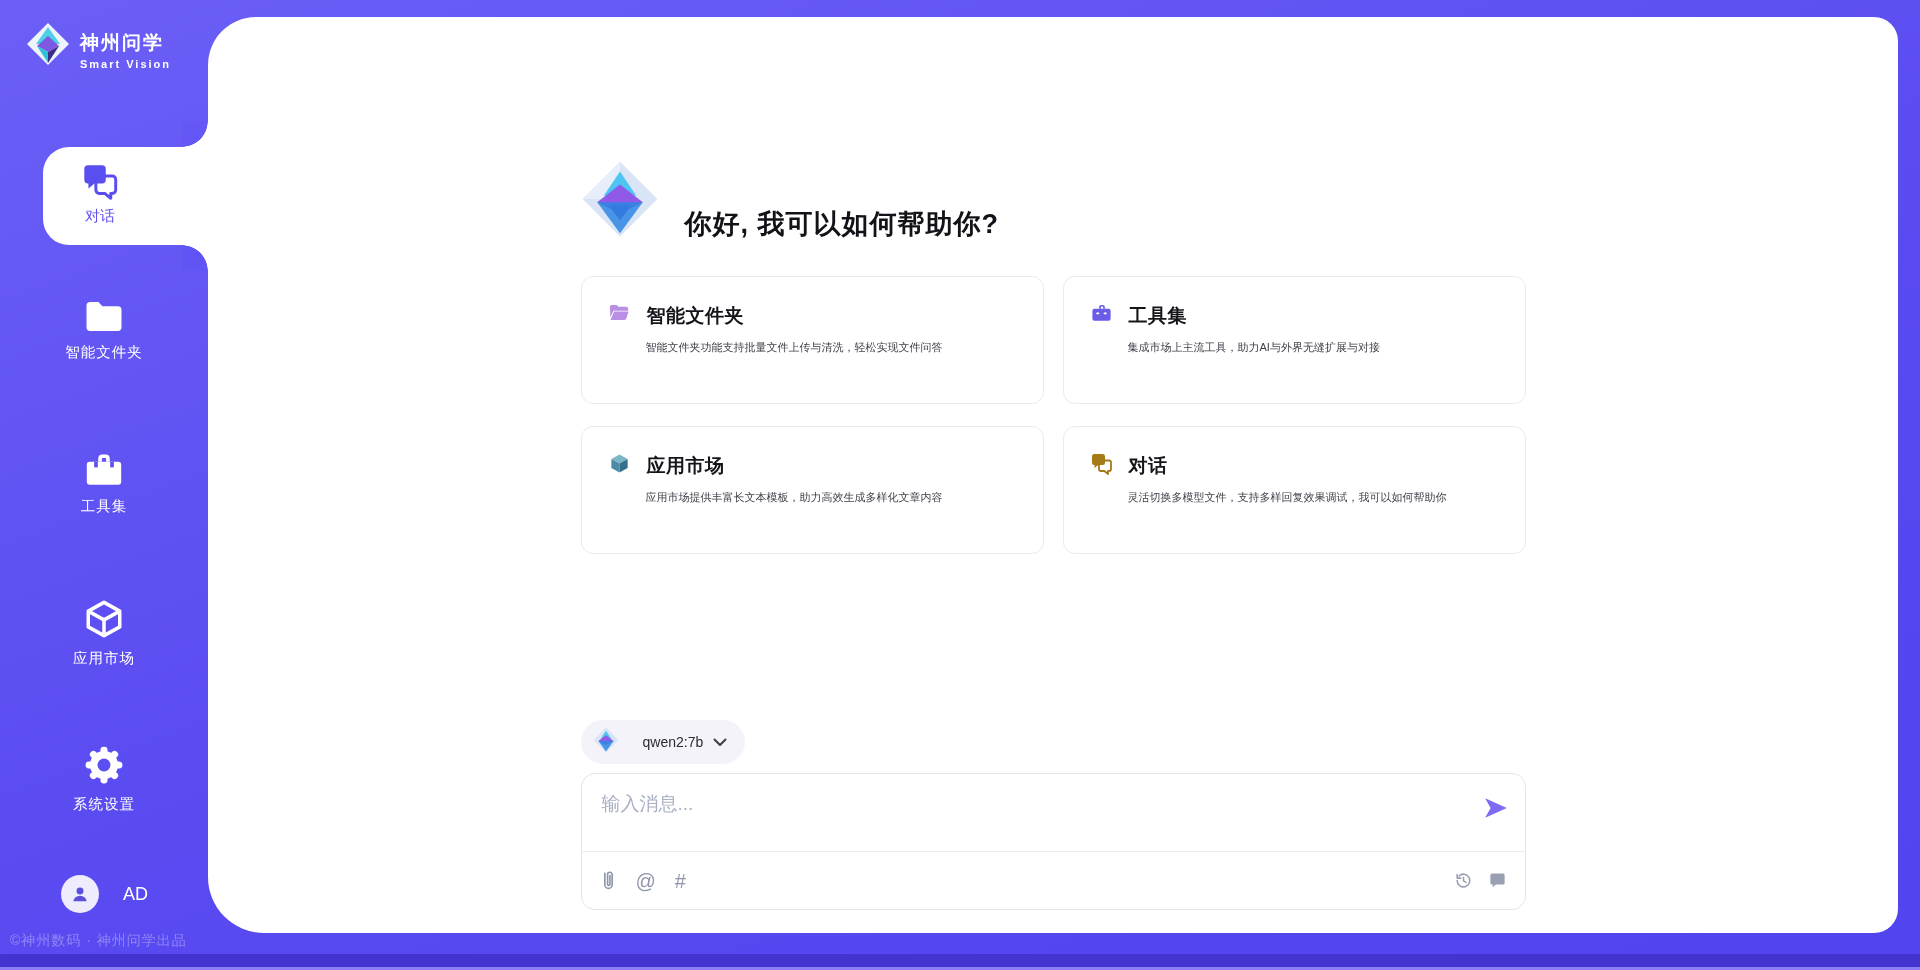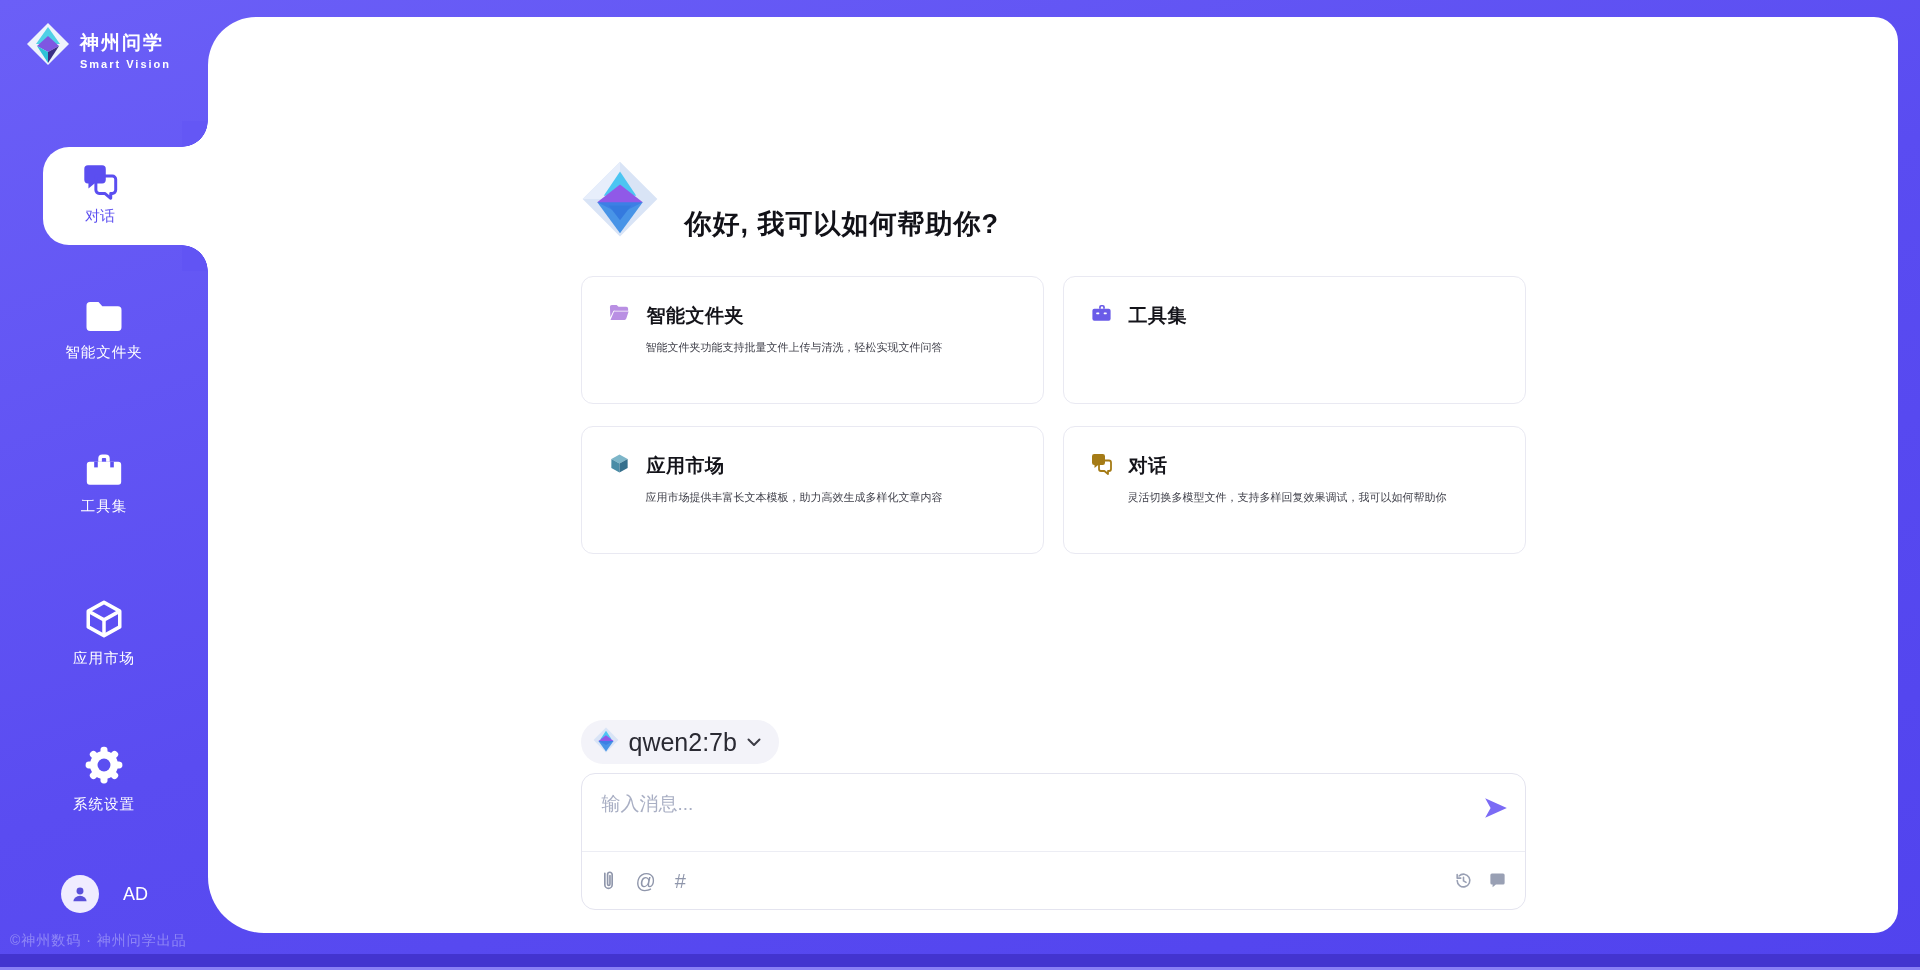--- a/index.html
+++ b/index.html
@@ -60,21 +60,21 @@
   .cards { margin-top:34px; display:grid; grid-template-columns:463px 463px; column-gap:19px; row-gap:22px; }
   .card { min-height:128px; background:#fff; border:1px solid #e9e9f2; border-radius:12px;
     padding:25px 26px 20px 26px; cursor:pointer; }
   .card-head { display:flex; align-items:center; gap:16px; }
   .card-title { font-size:19px; font-weight:700; color:#14141a; letter-spacing:0.5px; }
   .card-desc { margin-top:10px; margin-left:38px; font-size:11px; color:#40414b; line-height:1.55; }
 
   .model-row { margin-top:166px; }
   .model-pill { display:inline-flex; align-items:center; height:44px; padding:0 18px 0 12px;
     background:#f3f3f9; border-radius:22px; cursor:pointer; }
-  .model-pill .model-name { margin-left:10px; font-size:25px; color:#2a2a33; }
+  .model-pill .model-name { margin-left:24px; font-size:14px; color:#2a2a33; }
   .model-pill svg.chev { margin-left:10px; }
 
   .composer { position:relative; margin-top:9px; width:945px; height:137px;
     border:1.6px solid #e4e4ef; border-radius:14px; background:#fff; }
   .composer textarea { position:absolute; left:0; top:0; width:780px; height:72px;
     padding:17px 0 0 20px; border:none; outline:none; resize:none; background:transparent;
     font-family:inherit; font-size:19px; color:#2b2b33; }
   .composer textarea::placeholder { color:#a9afc4; }
   .send-btn { position:absolute; right:16px; top:22px; background:none; border:none; cursor:pointer; }
   .composer-toolbar { position:absolute; left:0; right:0; bottom:0; height:58px;
@@ -124,20 +124,21 @@
           <span>
             <svg width="23" height="23" viewBox="0 0 24 24">
               <path d="M9.5 7V5.2A2.2 2.2 0 0 1 11.7 3h1.6a2.2 2.2 0 0 1 2.2 2.2V7h-1.8V5.2a.4.4 0 0 0-.4-.4h-1.6a.4.4 0 0 0-.4.4V7z" fill="#6a5be8"></path>
               <rect x="2.5" y="7" width="19" height="12.5" rx="2" fill="#6a5be8"></rect>
               <rect x="6.5" y="11" width="3.2" height="1.8" rx="0.5" fill="#fff"></rect>
               <rect x="14.3" y="11" width="3.2" height="1.8" rx="0.5" fill="#fff"></rect>
             </svg>
           </span>
           <span class="card-title">工具集</span>
         </div>
+        <div class="card-desc">集成市场上主流工具，助力AI与外界无缝扩展与对接</div>
       </div>
 
       <div class="card">
         <div class="card-head">
           <span>
             <svg width="23" height="23" viewBox="0 0 24 24">
               <polygon points="12,2.5 20.5,7.3 12,12 3.5,7.3" fill="#7db6c9"></polygon>
               <polygon points="3.5,7.3 12,12 12,21.5 3.5,16.7" fill="#4a8ca6"></polygon>
               <polygon points="20.5,7.3 12,12 12,21.5 20.5,16.7" fill="#356f8c"></polygon>
             </svg>

